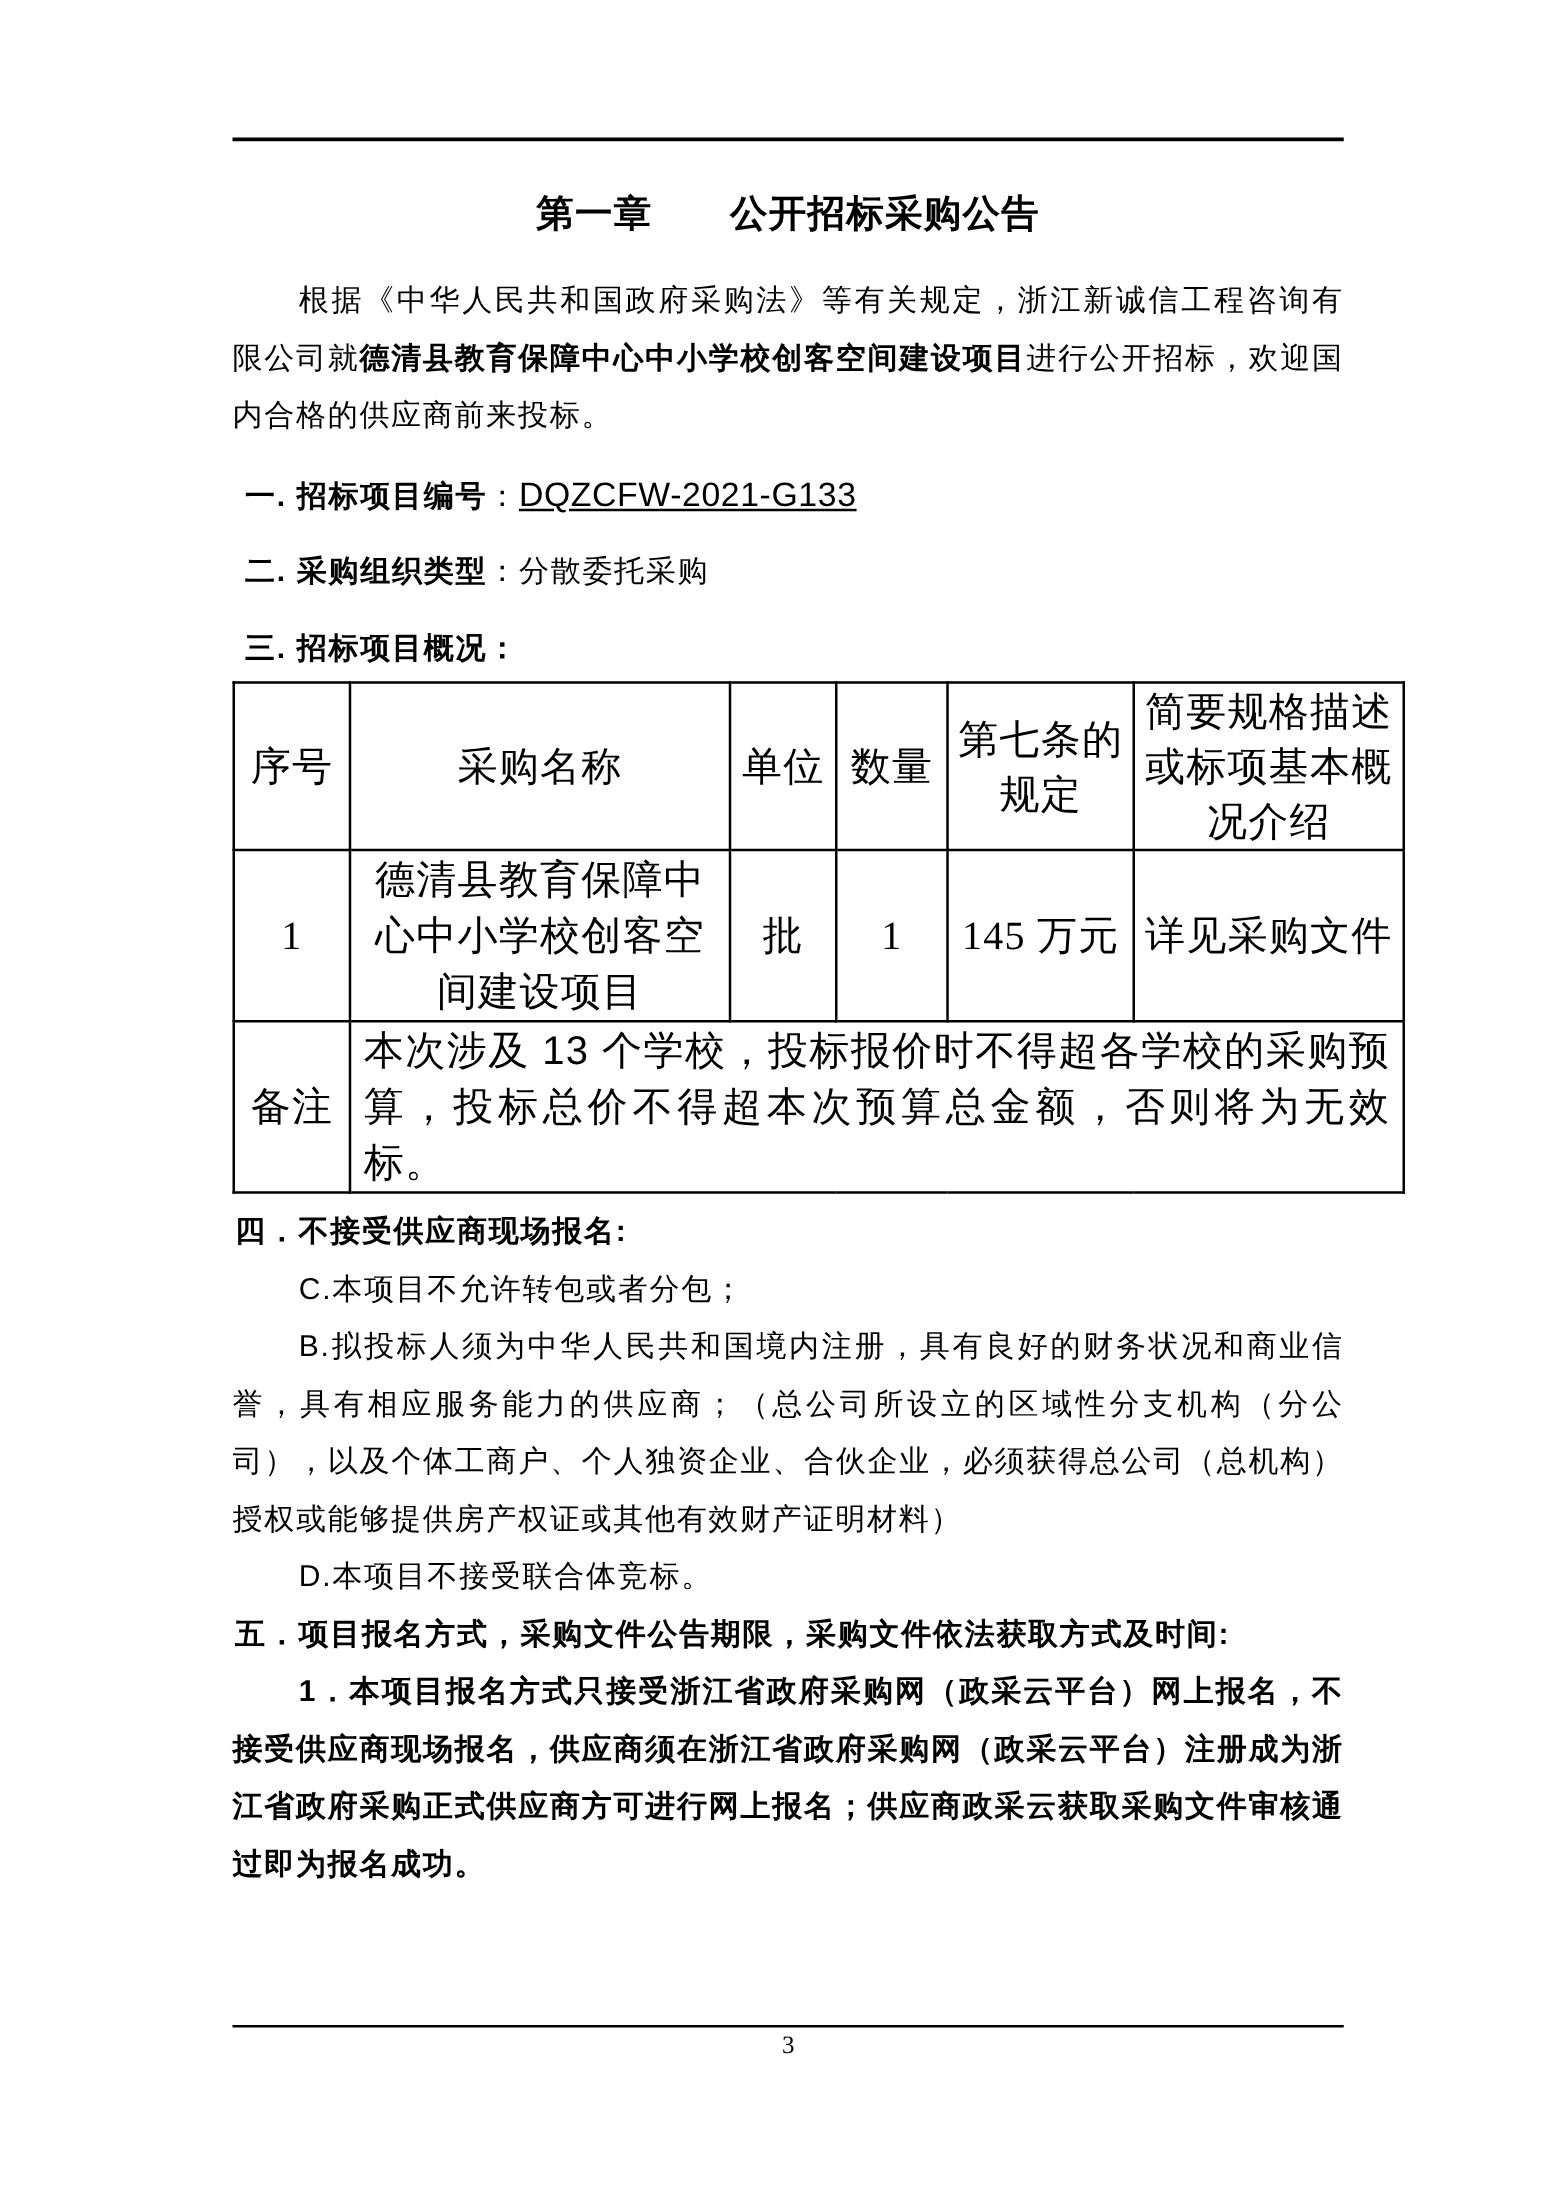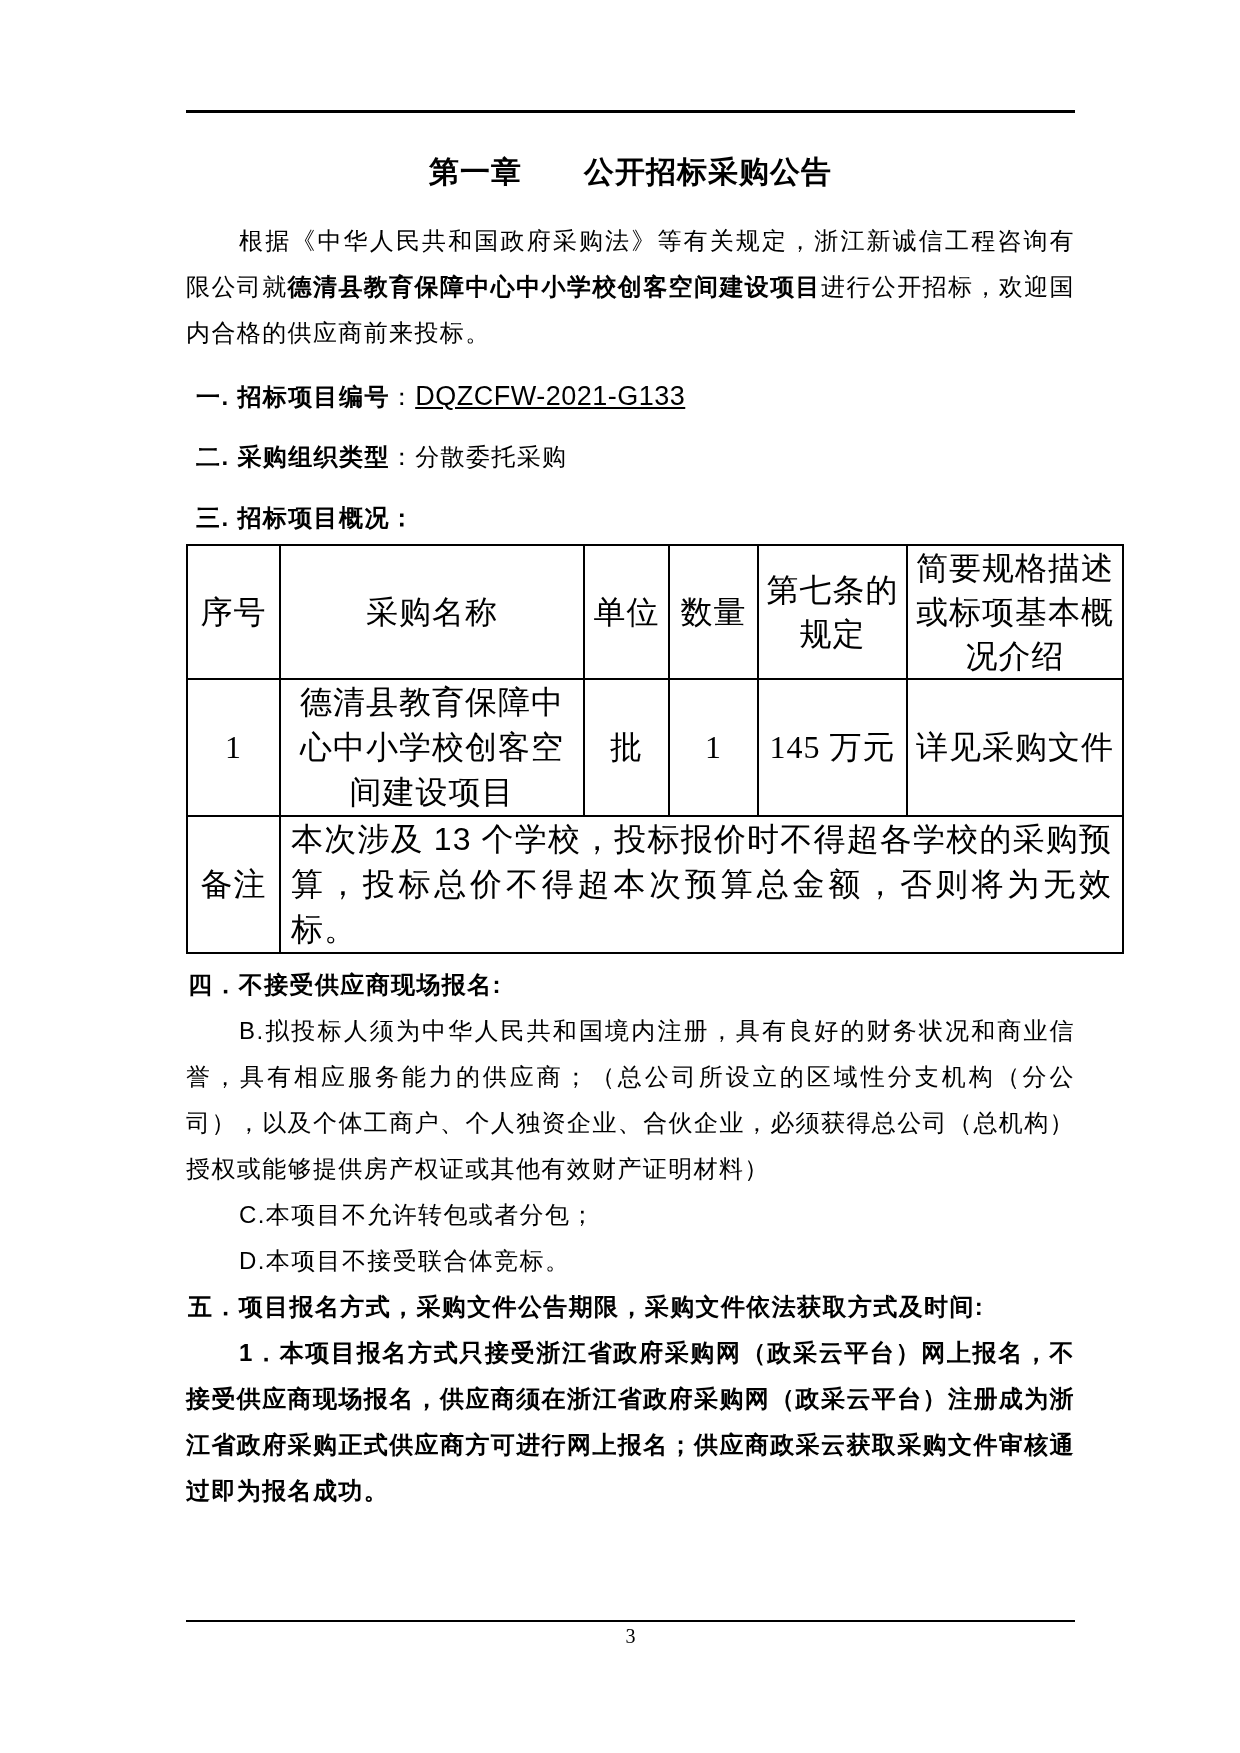--- a/index.html
+++ b/index.html
@@ -117,22 +117,22 @@
           <td>详见采购文件</td>
         </tr>
         <tr class="r-remark">
           <td>备注</td>
           <td class="cell-remark" colspan="5">本次涉及 13 个学校，投标报价时不得超各学校的采购预算，投标总价不得超本次预算总金额，否则将为无效标。</td>
         </tr>
       </tbody>
     </table>
 
     <p class="h-sec h-four">四．不接受供应商现场报名:</p>
+    <p class="body single indent2">C.本项目不允许转包或者分包；</p>
     <p class="body indent2">B.拟投标人须为中华人民共和国境内注册，具有良好的财务状况和商业信誉，具有相应服务能力的供应商；（总公司所设立的区域性分支机构（分公司），以及个体工商户、个人独资企业、合伙企业，必须获得总公司（总机构）授权或能够提供房产权证或其他有效财产证明材料）</p>
-    <p class="body single indent2">C.本项目不允许转包或者分包；</p>
     <p class="body single indent2">D.本项目不接受联合体竞标。</p>
 
     <p class="h-sec">五．项目报名方式，采购文件公告期限，采购文件依法获取方式及时间:</p>
     <p class="body indent2 sec5-para">1．本项目报名方式只接受浙江省政府采购网（政采云平台）网上报名，不接受供应商现场报名，供应商须在浙江省政府采购网（政采云平台）注册成为浙江省政府采购正式供应商方可进行网上报名；供应商政采云获取采购文件审核通过即为报名成功。</p>
 
   </div>
 
   <div class="rule-bottom"></div>
   <div class="page-num">3</div>
 

